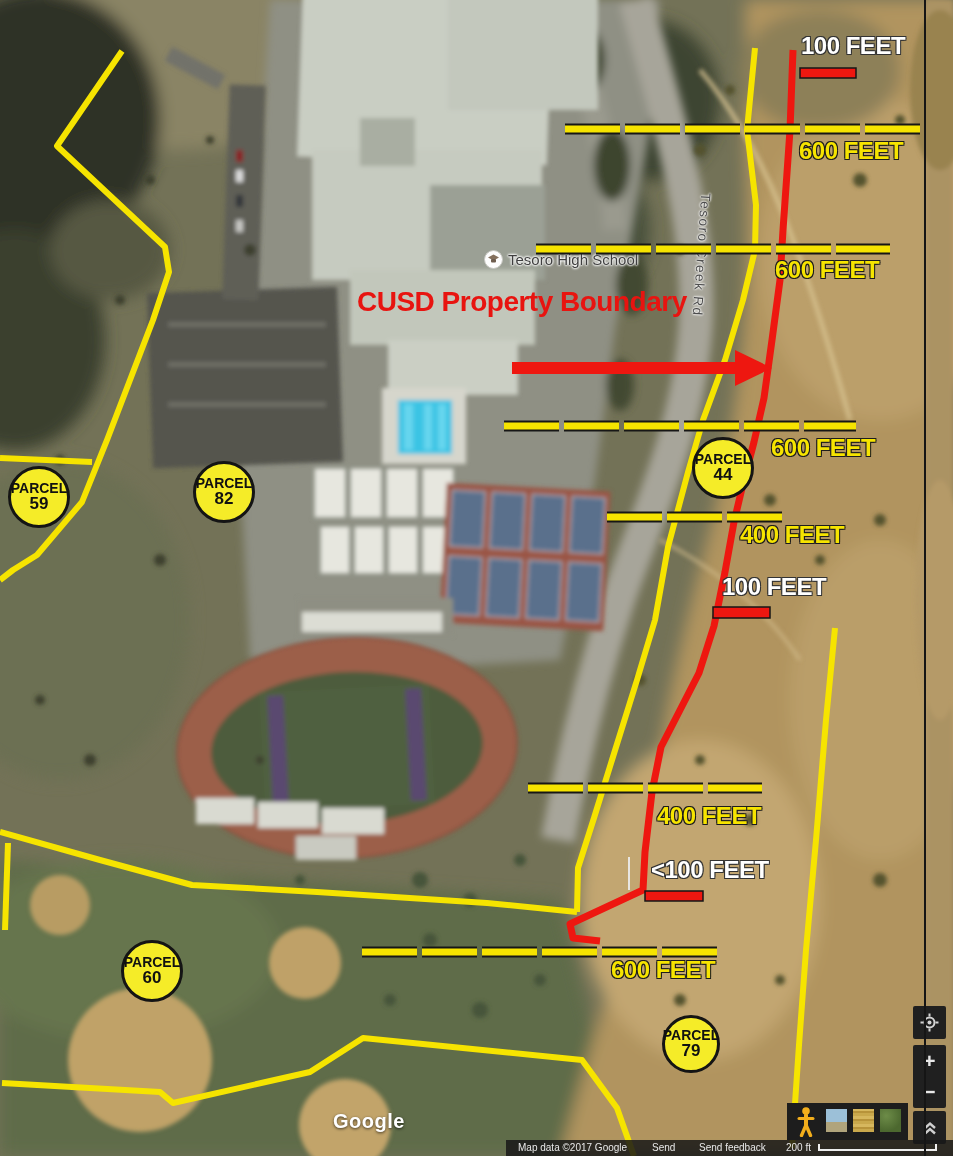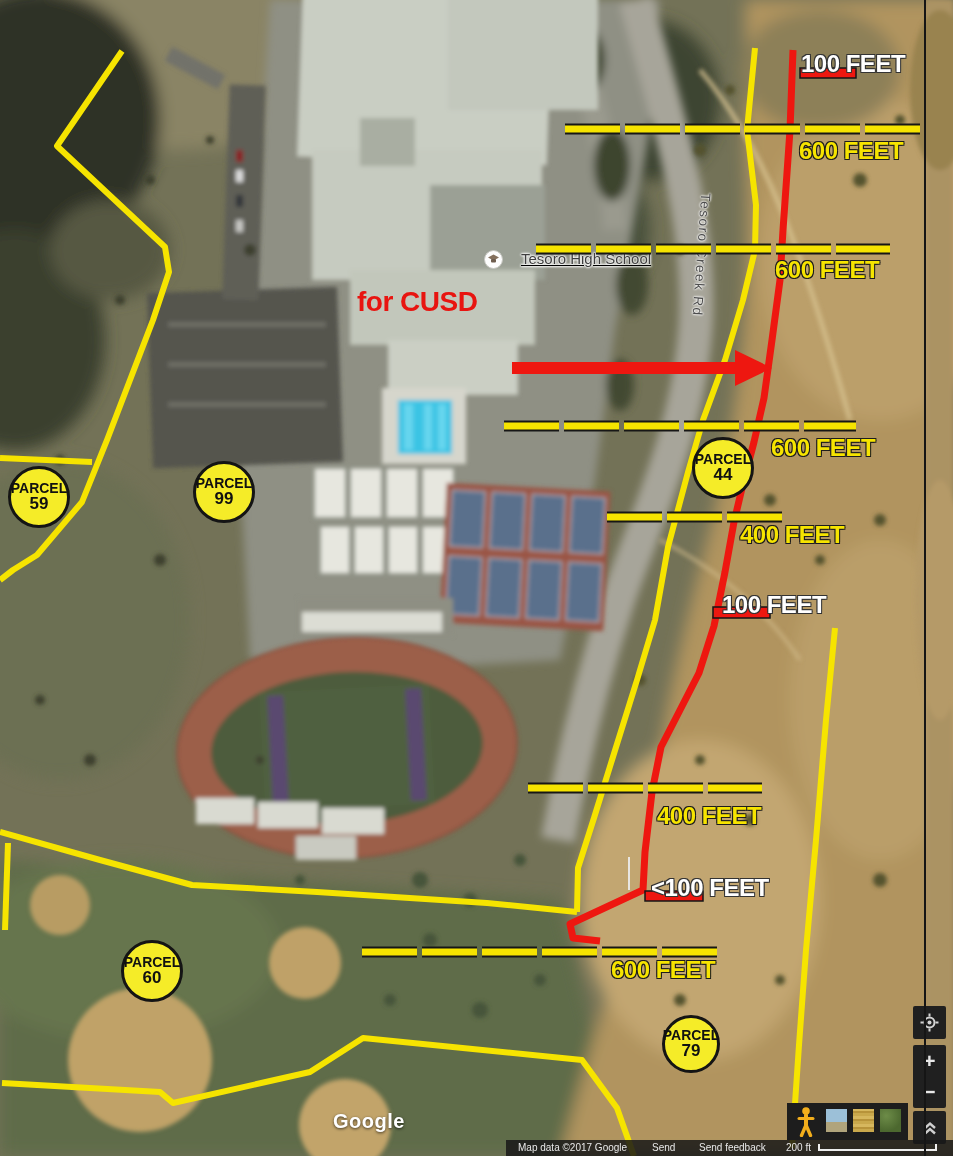--- a/index.html
+++ b/index.html
@@ -6,32 +6,32 @@
   #stage{position:relative;width:953px;height:1156px;overflow:hidden;
          font-family:"Liberation Sans",sans-serif;background:#737257;}
   #stage svg{display:block;}
   .abs{position:absolute;}
   
   .dist{position:absolute;font-weight:800;font-size:24px;letter-spacing:-0.5px;
         white-space:nowrap;z-index:6;line-height:1;}
   .dist.yellow{color:#f6e400;
     text-shadow:-1px -1px 0 #1d1d1d,1px -1px 0 #1d1d1d,-1px 1px 0 #1d1d1d,1px 1px 0 #1d1d1d;}
   .dist.white{color:#ffffff;
-    text-shadow:-1px -1px 0 #333,1px -1px 0 #333,-1px 1px 0 #333,1px 1px 0 #333;margin-top:18px;}
+    text-shadow:-1px -1px 0 #333,1px -1px 0 #333,-1px 1px 0 #333,1px 1px 0 #333;}
   
   .cusd{position:absolute;left:357px;top:283px;z-index:6;color:#e81410;
         font-weight:700;font-size:28px;line-height:38px;letter-spacing:-0.5px;}
   
   .parcel{position:absolute;width:62px;height:62px;border-radius:50%;
           background:#f5ec28;border:3px solid #141414;box-sizing:border-box;
           display:flex;flex-direction:column;align-items:center;justify-content:center;
           z-index:6;color:#111;font-weight:700;font-size:14px;line-height:1.02;text-align:left;}
   .parcel .num{font-size:17px;}
   
-  .school{position:absolute;left:484px;top:250px;z-index:4;display:flex;gap:18px;text-decoration:underline;}
+  .school{position:absolute;left:484px;top:250px;z-index:4;display:flex;align-items:center;gap:5px;}
   .school .txt{font-size:15px;color:#3f3f3f;
     text-shadow:0 0 2px #fff,0 0 2px #fff,0 0 3px #fff,0 0 3px #fff;}
   .cap{width:19px;height:19px;border-radius:50%;background:#fdfdfd;border:1px solid #c7c7c2;
        box-sizing:border-box;display:flex;align-items:center;justify-content:center;}
   .roadlbl{position:absolute;left:694px;top:193px;z-index:4;writing-mode:vertical-rl;
     transform:rotate(4deg);font-size:13.5px;letter-spacing:1.5px;color:#4d4d4d;
     text-shadow:0 0 2px #fff,0 0 2px #fff,0 0 3px #fff;}
   .glogo{position:absolute;left:333px;top:1110px;z-index:7;color:#ffffff;font-weight:700;
          font-size:20px;letter-spacing:.5px;text-shadow:0 1px 3px rgba(0,0,0,.7);}
   
@@ -256,30 +256,30 @@
   <div class="dist yellow" style="left:799px;top:139px;">600 FEET</div>
   <div class="dist yellow" style="left:775px;top:258px;">600 FEET</div>
   <div class="dist yellow" style="left:771px;top:436px;">600 FEET</div>
   <div class="dist yellow" style="left:740px;top:523px;">400 FEET</div>
   <div class="dist white" style="left:722px;top:575px;">100 FEET</div>
   <div class="dist yellow" style="left:657px;top:804px;">400 FEET</div>
   <div class="dist white" style="left:651px;top:858px;">&lt;100 FEET</div>
   <div class="dist yellow" style="left:611px;top:958px;">600 FEET</div>
 
   <div class="cusd">
-    <div>for CUSD</div>
+    <div>CUSD Property Boundary</div>
   </div>
 
   <div class="parcel" style="left:8px;top:466px;">
     <span>PARCEL</span>
     <span class="num">59</span>
   </div>
   <div class="parcel" style="left:193px;top:461px;">
     <span>PARCEL</span>
-    <span class="num">99</span>
+    <span class="num">82</span>
   </div>
   <div class="parcel" style="left:692px;top:437px;">
     <span>PARCEL</span>
     <span class="num">44</span>
   </div>
   <div class="parcel" style="left:121px;top:940px;">
     <span>PARCEL</span>
     <span class="num">60</span>
   </div>
   <div class="parcel" style="left:662px;top:1015px;width:58px;height:58px;">

